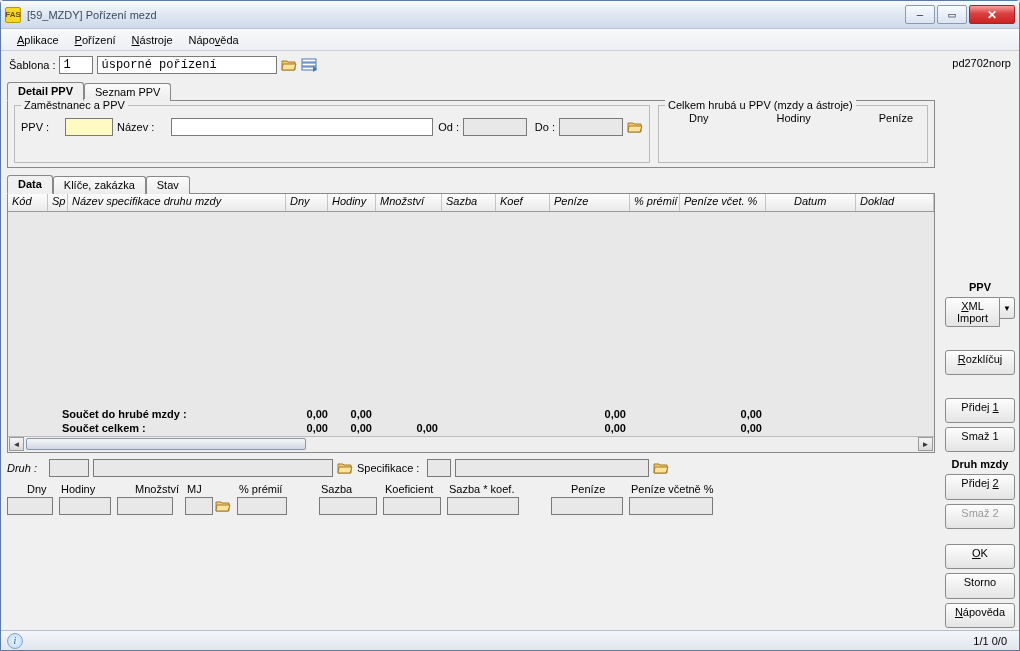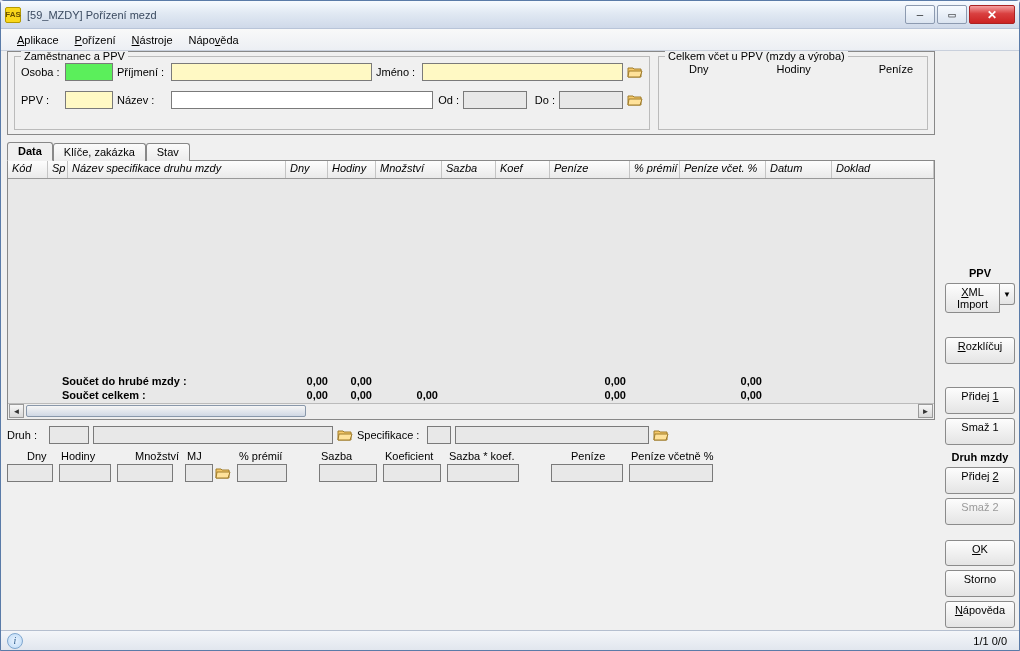--- a/index.html
+++ b/index.html
@@ -32,21 +32,21 @@
   
   
   .tabstrip { display: flex; height: 21px; align-items: flex-end; position: relative; }
   .tab { border: 1px solid #888; border-bottom: none; background: linear-gradient(#fbfbfb,#ececec); padding: 2px 10px 3px; border-radius: 3px 3px 0 0; margin-right: 0; position: relative; top: 1px; cursor: default; }
   .tab.active { background: #f0f0f0; font-weight: bold; z-index: 2; border-bottom: 1px solid #f0f0f0; }
   
   .pane { border: 1px solid #888; background: #f0f0f0; margin-top: 0; }
   
   
   .zam-row { display: flex; gap: 8px; padding: 4px 6px 6px; }
-  .fieldset { border: 1px solid #bbb; padding: 2px 6px 20px; position: relative; }
+  .fieldset { border: 1px solid #bbb; padding: 2px 6px 12px; position: relative; }
   .fieldset > .legend { position: absolute; top: -7px; left: 6px; background: #f0f0f0; padding: 0 3px; font-size: 11px; }
   .zam-left { flex: 1; }
   .zam-right { width: 270px; }
   .formrow { display: flex; align-items: center; gap: 4px; margin-top: 4px; }
   .flabel { min-width: 40px; }
   .inp { height: 18px; border: 1px solid #7a7a7a; background: #fff; }
   .inp.green { background: #5bef5b; }
   .inp.yellow { background: #fff9c4; }
   .inp.grey { background: #e8e8e8; }
   
@@ -61,21 +61,21 @@
   .sumrow { display: flex; height: 14px; font-size: 11px; font-weight: bold; }
   .sumrow .slabel { padding-left: 54px; width: 284px; }
   .sumrow .sv { text-align: right; }
   .hscroll { height: 16px; background: #eee; border-top: 1px solid #bbb; position: relative; }
   .hscroll .thumb { position: absolute; left: 18px; width: 280px; top: 1px; height: 12px; background: linear-gradient(#f6f6f6,#d0d8e4); border: 1px solid #8897aa; border-radius: 2px; }
   .hscroll .arr { position: absolute; width: 15px; height: 14px; top: 0; background: linear-gradient(#f6f6f6,#d9d9d9); border: 1px solid #9a9a9a; display: flex; align-items: center; justify-content: center; font-size: 8px; color: #333; }
   .hscroll .arr.l { left: 1px; } .hscroll .arr.r { right: 1px; }
   
   
   .bottomrow { display: flex; align-items: center; gap: 4px; padding-top: 6px; }
-  .b-lbl { min-width: 38px; }
+  .b-lbl { min-width: 38px; font-style: italic; }
   .b-lbl2 { min-width: 48px; }
   .bottomrow2 { display: flex; align-items: flex-end; gap: 6px; padding-top: 6px; }
   .col { display: flex; flex-direction: column; align-items: flex-start; gap: 2px; }
   .col .hlabel { padding-left: 2px; }
   
   
   .userlabel { text-align: right; padding: 2px 2px 0 0; }
   .rlabel { text-align: center; font-weight: bold; margin-top: 2px; }
   .rbtn { height: 30px; border: 1px solid #8b8b8b; border-radius: 3px; background: linear-gradient(#fdfdfd,#e4e4e4); text-align: center; padding: 2px 0; cursor: default; }
   .rbtn.disabled { color: #9a9a9a; }
@@ -108,63 +108,75 @@
 
   <div class="menubar">
     <div class="menuitem"><span class="u">A</span><span>plikace</span></div>
     <div class="menuitem"><span class="u">P</span>ořízení</div>
     <div class="menuitem"><span class="u">N</span>ástroje</div>
     <div class="menuitem">Nápo<span class="u">v</span>ěda</div>
   </div>
 
   <div class="client">
 
+    <div style="display:flex;">
+      <div class="sablona-row" style="flex:1;">
+        <span class="lbl">Šablona :</span>
+        <input class="tinyinput" style="width: 34px;" value="1">
+        <input class="tinyinput" style="width: 180px;" value="úsporné pořízení">
+        <span class="iconbtn">
+          <svg viewBox="0 0 16 14">
+              <path d="M1 3h5l1 1h7v8H1z" fill="#f5c96b" stroke="#a07c2a"></path>
+              <path d="M2 6h13l-2 6H1z" fill="#ffe29a" stroke="#a07c2a"></path>
+            </svg>
+        </span>
+        <span class="iconbtn">
+          <svg viewBox="0 0 16 14">
+              <rect x="1" y="1" width="14" height="3" fill="#fff" stroke="#4a78b5"></rect>
+              <rect x="1" y="5" width="14" height="3" fill="#fff" stroke="#4a78b5"></rect>
+              <rect x="1" y="9" width="14" height="3" fill="#fff" stroke="#4a78b5"></rect>
+              <path d="M12 8 l4 3 -4 3z" fill="#4a78b5"></path>
+            </svg>
+        </span>
+      </div>
+      <div class="userlabel" style="width:80px; padding-top:6px; padding-right:8px;">pd2702norp</div>
+    </div>
 
     <div class="main-row">
       <div class="left">
 
+        <div class="tabstrip">
+          <div class="tab active">Detail PPV</div>
+          <div class="tab">Seznam PPV</div>
+        </div>
         <div class="pane" style="padding:4px 6px;">
           <div class="zam-row" style="padding:0;">
 
             <div class="fieldset zam-left">
               <span class="legend">Zaměstnanec a PPV</span>
-              <div class="formrow">
-                <span class="flabel">Osoba :</span>
-                <input class="inp green" style="width: 48px;">
-                <span style="min-width:50px;">Příjmení :</span>
-                <input class="inp yellow" style="flex: 1 1 0%;">
-                <span style="min-width:42px;">Jméno :</span>
-                <input class="inp yellow" style="flex: 1 1 0%;">
-                <span class="iconbtn">
-                    <svg viewBox="0 0 16 14">
-                      <path d="M1 3h5l1 1h7v8H1z" fill="#f5c96b" stroke="#a07c2a"></path>
-                      <path d="M2 6h13l-2 6H1z" fill="#ffe29a" stroke="#a07c2a"></path>
-                    </svg>
-                  </span>
-              </div>
               <div class="formrow" style="margin-top:10px;">
                 <span class="flabel">PPV :</span>
                 <input class="inp yellow" style="width: 48px;">
                 <span style="min-width:50px;">Název :</span>
                 <input class="inp" style="flex: 1 1 0%;">
                 <span style="min-width:22px; text-align:right;">Od :</span>
                 <input class="inp grey" style="width: 64px;">
                 <span style="min-width:24px; text-align:right;">Do :</span>
                 <input class="inp grey" style="width: 64px;">
                 <span class="iconbtn">
                     <svg viewBox="0 0 16 14">
                       <path d="M1 3h5l1 1h7v8H1z" fill="#f5c96b" stroke="#a07c2a"></path>
                       <path d="M2 6h13l-2 6H1z" fill="#ffe29a" stroke="#a07c2a"></path>
                     </svg>
                   </span>
               </div>
             </div>
 
             <div class="fieldset zam-right">
-              <span class="legend">Celkem včet u PPV (mzdy a výroba)</span>
+              <span class="legend">Celkem hrubá u PPV (mzdy a ástroje)</span>
               <div class="hruba-headers">
                 <span>Dny</span>
                 <span>Hodiny</span>
                 <span>Peníze</span>
               </div>
               <div style="height:26px;"></div>
             </div>
           </div>
         </div>
 
@@ -179,21 +191,21 @@
             <div class="gh" style="width:20px;">Sp</div>
             <div class="gh" style="width:218px;">Název specifikace druhu mzdy</div>
             <div class="gh" style="width:42px;">Dny</div>
             <div class="gh" style="width:48px;">Hodiny</div>
             <div class="gh" style="width:66px;">Množství</div>
             <div class="gh" style="width:54px;">Sazba</div>
             <div class="gh" style="width:54px;">Koef</div>
             <div class="gh" style="width:80px;">Peníze</div>
             <div class="gh" style="width:50px;">% prémií</div>
             <div class="gh" style="width:86px;">Peníze včet. %</div>
-            <div class="gh" style="width:66px;">Datum</div>
+            <div class="gh" style="width:66px;margin-left:24px;">Datum</div>
             <div class="gh" style="flex:1;">Doklad</div>
           </div>
           <div class="gridbody"></div>
 
           <div class="sumrow">
             <span class="slabel">Součet do hrubé mzdy :</span>
             <span class="sv" style="width:36px;">0,00</span>
             <span class="sv" style="width:44px;">0,00</span>
             <span class="sv" style="width:66px;"></span>
             <span class="sv" style="width:54px;"></span>

